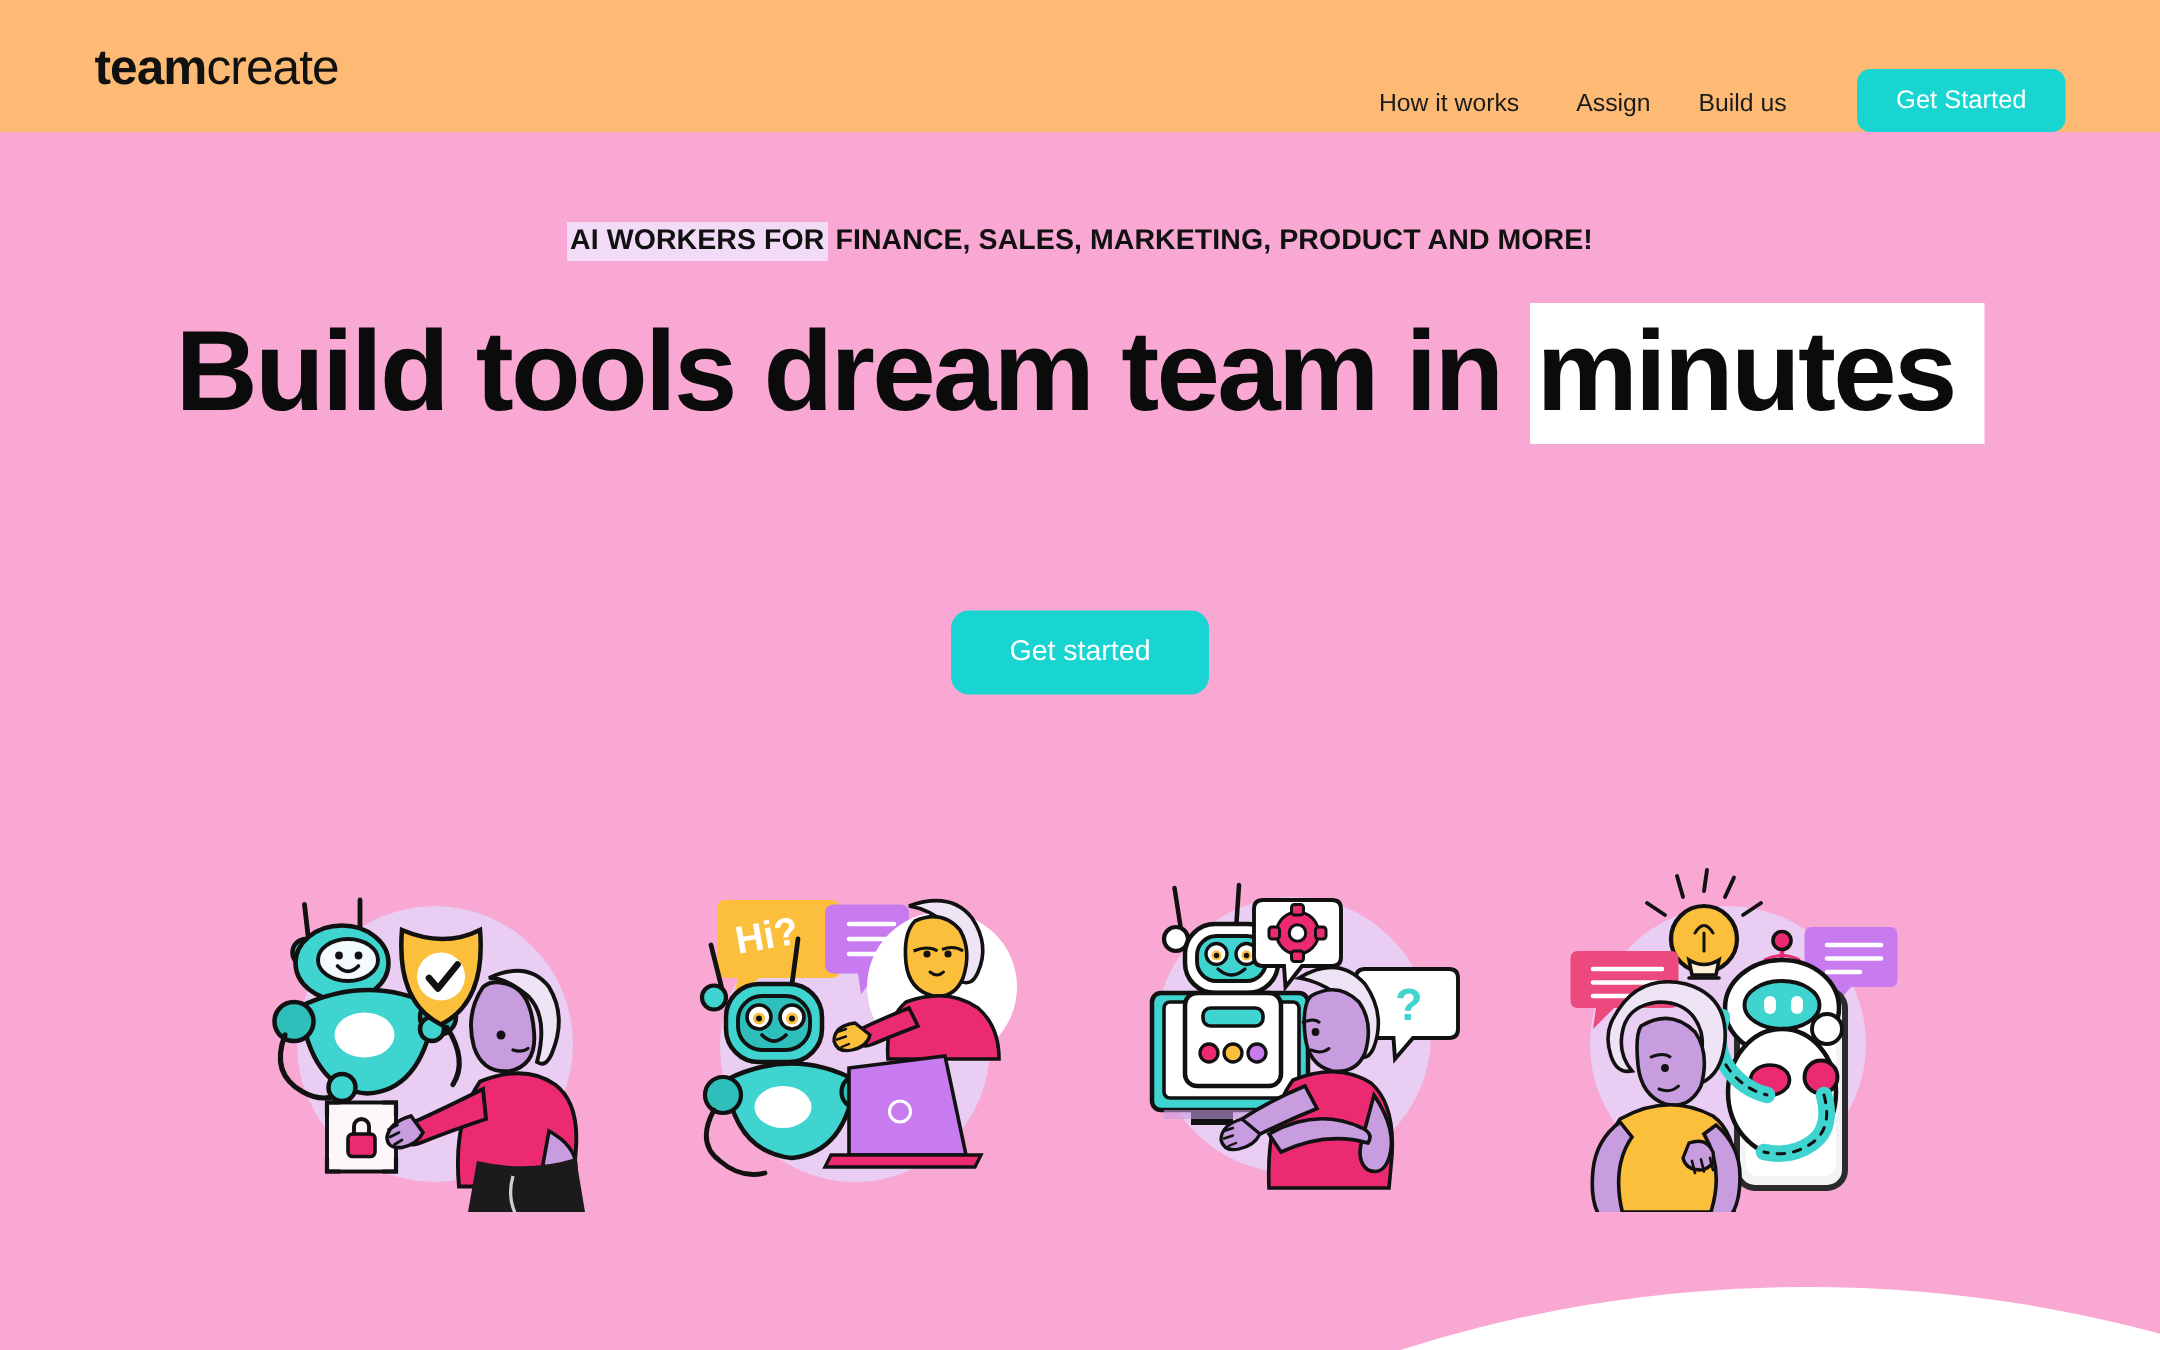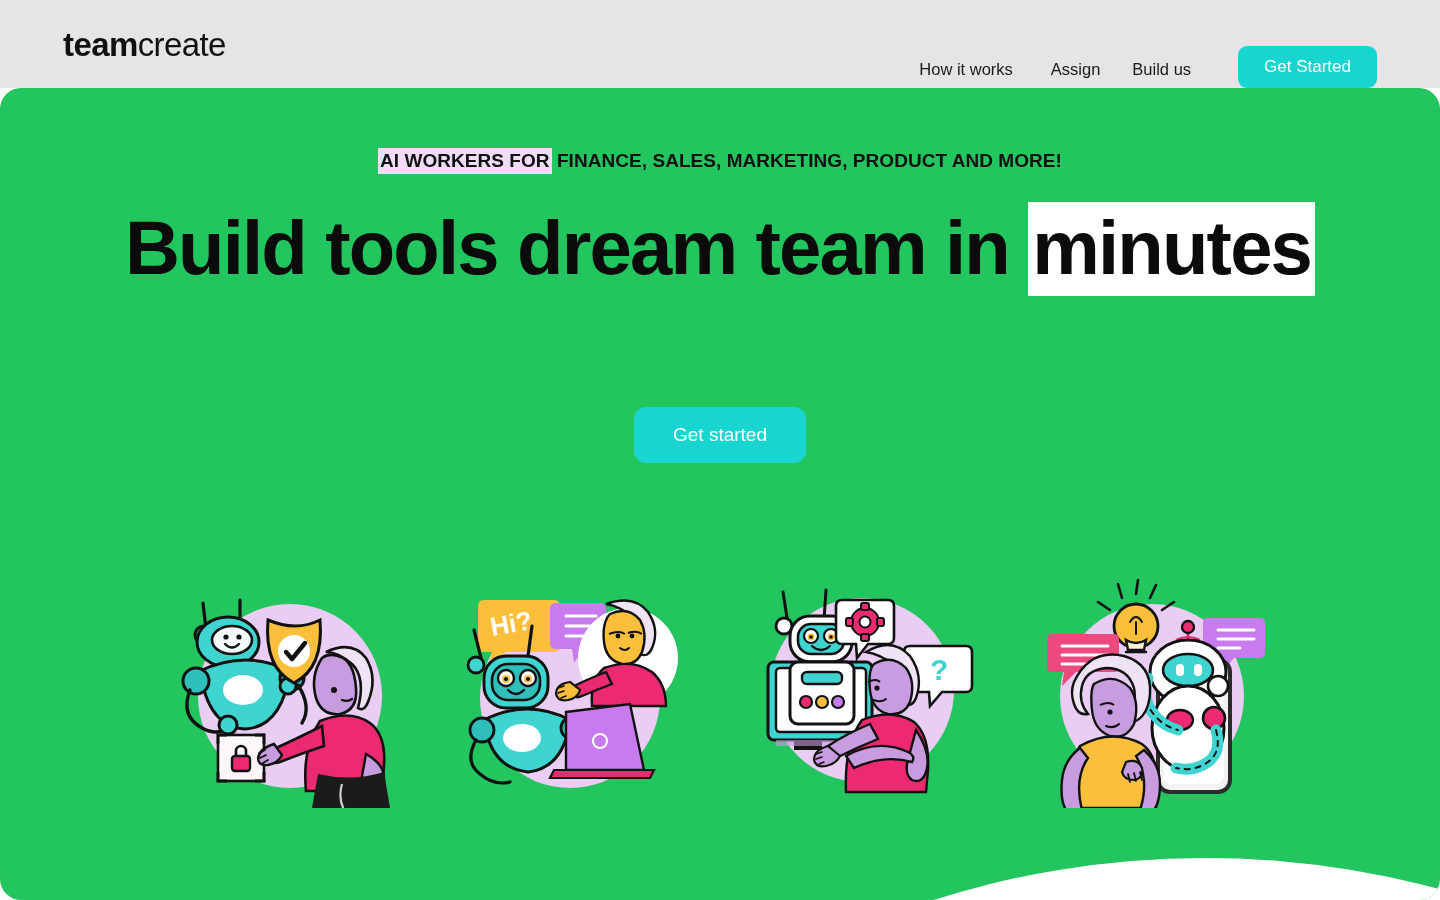--- a/index.html
+++ b/index.html
@@ -10,40 +10,39 @@
     font-family: "Liberation Sans", sans-serif;
   }
 
   .page { position: relative; width: 1440px; height: 900px; overflow: hidden; background: #ffffff; }
 
   
   .hero {
     position: absolute;
     left: 0; top: 88px;
     width: 1440px; height: 812px;
-    background: #22c55e;
+    background: #f9a8d4;
     overflow: hidden;
-    border-radius: 21px;
   }
   .hero-curve {
     position: absolute;
     left: 455px;
     top: 770px;
     width: 1500px;
     height: 620px;
     background: #ffffff;
     border-radius: 50% 50% 0 0 / 100% 100% 0 0;
   }
 
   
   .header {
     position: absolute;
     left: 0; top: 0;
     width: 1440px; height: 88px;
-    background: #e5e5e5;
+    background: #fdba74;
     display: flex;
     align-items: center;
     z-index: 40;
   }
   .logo {
     position: absolute;
     left: 63px; top: 27px;
     font-size: 33px;
     letter-spacing: -0.6px;
     color: #111111;
@@ -109,21 +108,21 @@
     margin-top: 32px;
     font-size: 76px;
     font-weight: 700;
     letter-spacing: -1.8px;
     color: #0b0b0b;
     line-height: 84px;
     white-space: nowrap;
   }
   .hl-white {
     background: #ffffff;
-    padding: 3px 4px 6px 4px;
+    padding: 3px 20px 6px 4px;
   }
   .subhead {
     margin-top: 30px;
     font-size: 19.5px;
     color: #1d2b2b;
     line-height: 30px;
     letter-spacing: -0.1px;
   }
   .promo {
     margin-top: 34px;

